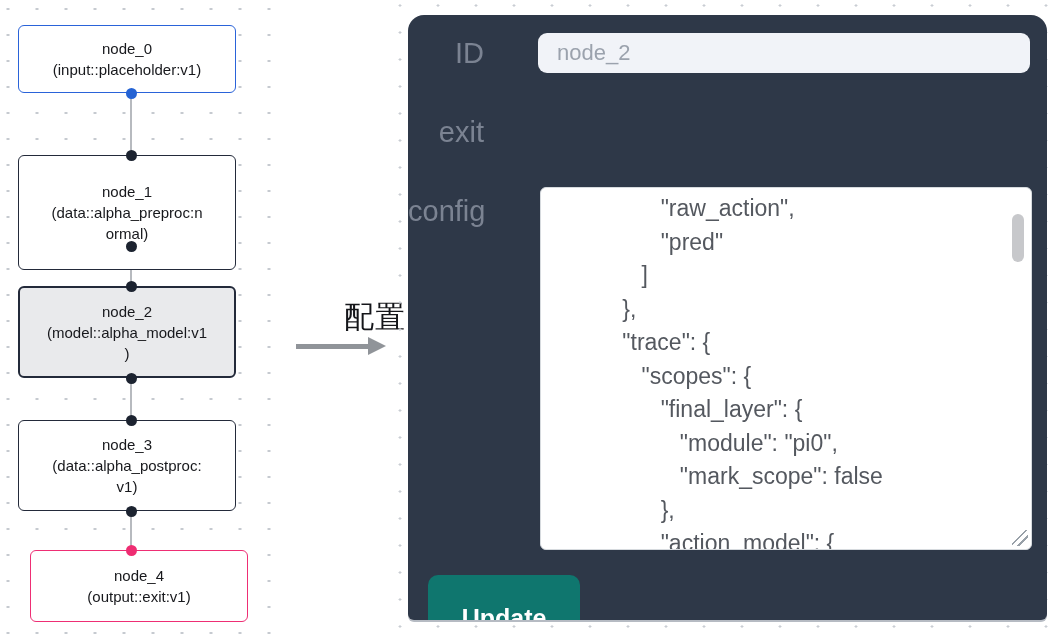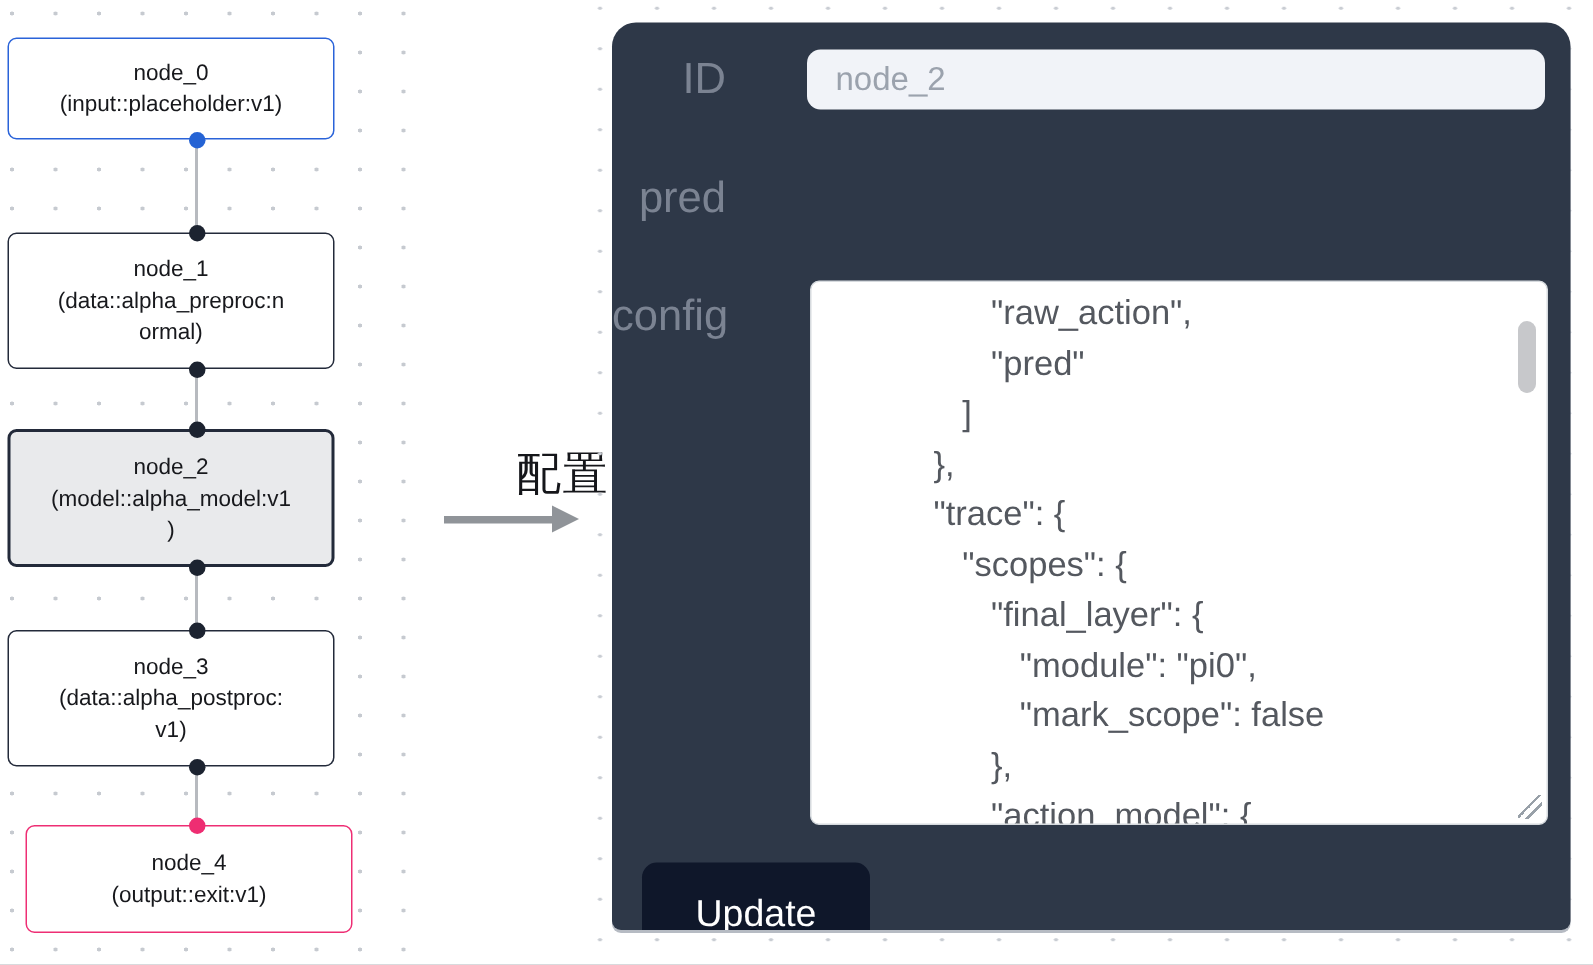--- a/index.html
+++ b/index.html
@@ -8,26 +8,26 @@
   #stage { position:relative; width:1062px; height:643px; background:#ffffff; }
 
   
   .canvas-left { position:absolute; left:0; top:0; width:282px; height:643px;
     background-image:radial-gradient(#c6cad0 1.4px, transparent 1.6px);
     background-size:29px 26px; background-position:-6.5px -4px; }
   .canvas-right { position:absolute; left:390px; top:0; width:672px; height:643px;
     background-image:radial-gradient(#c9cdd3 1.4px, transparent 1.6px);
     background-size:38px 27px; background-position:-9px -8px; }
 
-  .node { position:absolute; left:5px; width:218px; background:#ffffff;
+  .node { position:absolute; left:18px; width:218px; background:#ffffff;
     border:1.5px solid #232a3a; border-radius:6px;
     display:flex; align-items:center; justify-content:center; text-align:center;
     white-space:pre-line; font-size:15px; line-height:21px; color:#17181c; }
   .node-0 { top:25px;  height:68px; border-color:#2a63d9; }
-  .node-1 { top:155px; height:91px; }
+  .node-1 { top:155px; height:115px; }
   .node-2 { top:286px; height:92px; background:#e9eaec; border-width:2.5px; }
   .node-3 { top:420px; height:91px; }
   .node-4 { top:550px; height:72px; border-color:#ee2e74;margin-left:12px; }
 
   .edge { position:absolute; left:130px; width:1.5px; background:#b7babf; }
   .edge-01 { top:93px;  height:62px; }
   .edge-12 { top:246px; height:40px; }
   .edge-23 { top:378px; height:42px; }
   .edge-34 { top:511px; height:39px; }
 
@@ -67,23 +67,23 @@
     padding:4px 28px 0 43px; white-space:pre; font-family:"Liberation Sans",sans-serif;
     font-size:23px; line-height:33.5px; color:#54585f; }
   .scroll-thumb { position:absolute; right:7px; top:26px; width:12px; height:48px;
     background:#c7c8cb; border-radius:6px; }
   .resize-grip { position:absolute; right:3px; bottom:3px; width:16px; height:16px;
     background-image:linear-gradient(135deg,
       transparent 42%, #98a0a8 42%, #98a0a8 50%,
       transparent 50%, transparent 64%, #98a0a8 64%, #98a0a8 72%, transparent 72%); }
 
   .update-btn { position:absolute; left:20px; top:560px; width:152px; height:58px;
-    background:#0f172a; border:none; border-radius:10px; color:#ffffff;
-    font-size:25px; font-weight:normal; font-family:"Liberation Sans",sans-serif;
-    display:flex; justify-content:center; align-items:center; padding-top:10px;
+    background:#0f766e; border:none; border-radius:10px; color:#ffffff;
+    font-size:25px; font-weight:bold; font-family:"Liberation Sans",sans-serif;
+    display:flex; justify-content:center; align-items:flex-end; padding-top:10px;
     cursor:pointer; }
 </style>
 </head>
 <body>
 
 <div id="stage">
 
   <div class="canvas-left">
 
     <div class="edge edge-01"></div>
@@ -119,21 +119,21 @@
   <div class="arrow-line"></div>
   <div class="arrow-head"></div>
 
   <div class="canvas-right"></div>
 
   <div class="panel">
 
     <div class="field-label label-id">ID</div>
     <div class="field-input input-id"><span>node_2</span></div>
 
-    <div class="field-label label-type">pred</div>
+    <div class="field-label label-type">exit</div>
 
     <div class="field-label label-config">config</div>
 
     <div class="config-box">
       <pre class="config-pre">            "raw_action",
             "pred"
          ]
       },
       "trace": {
          "scopes": {

